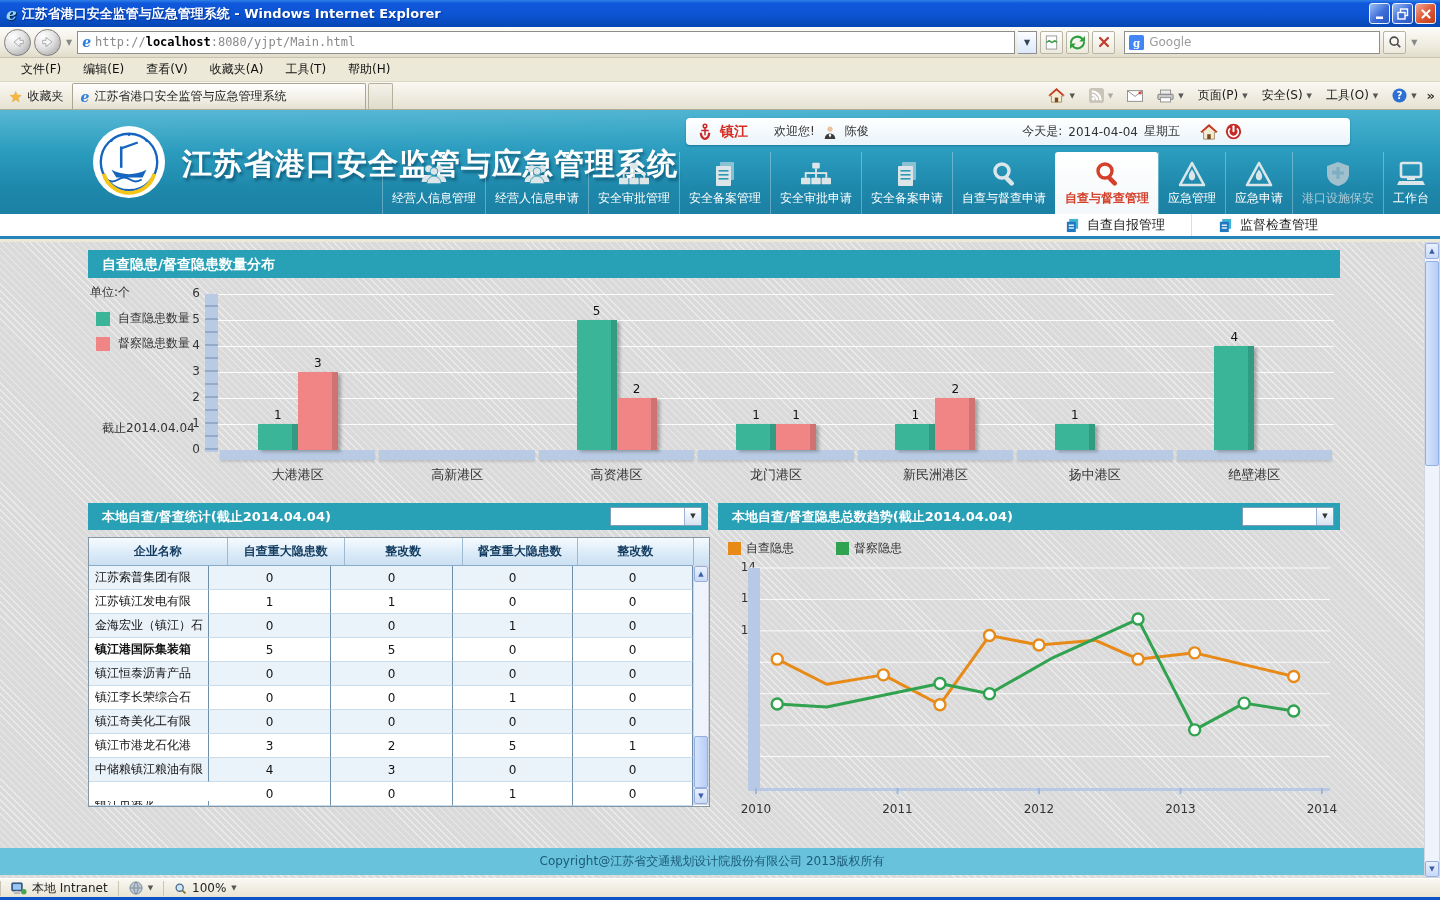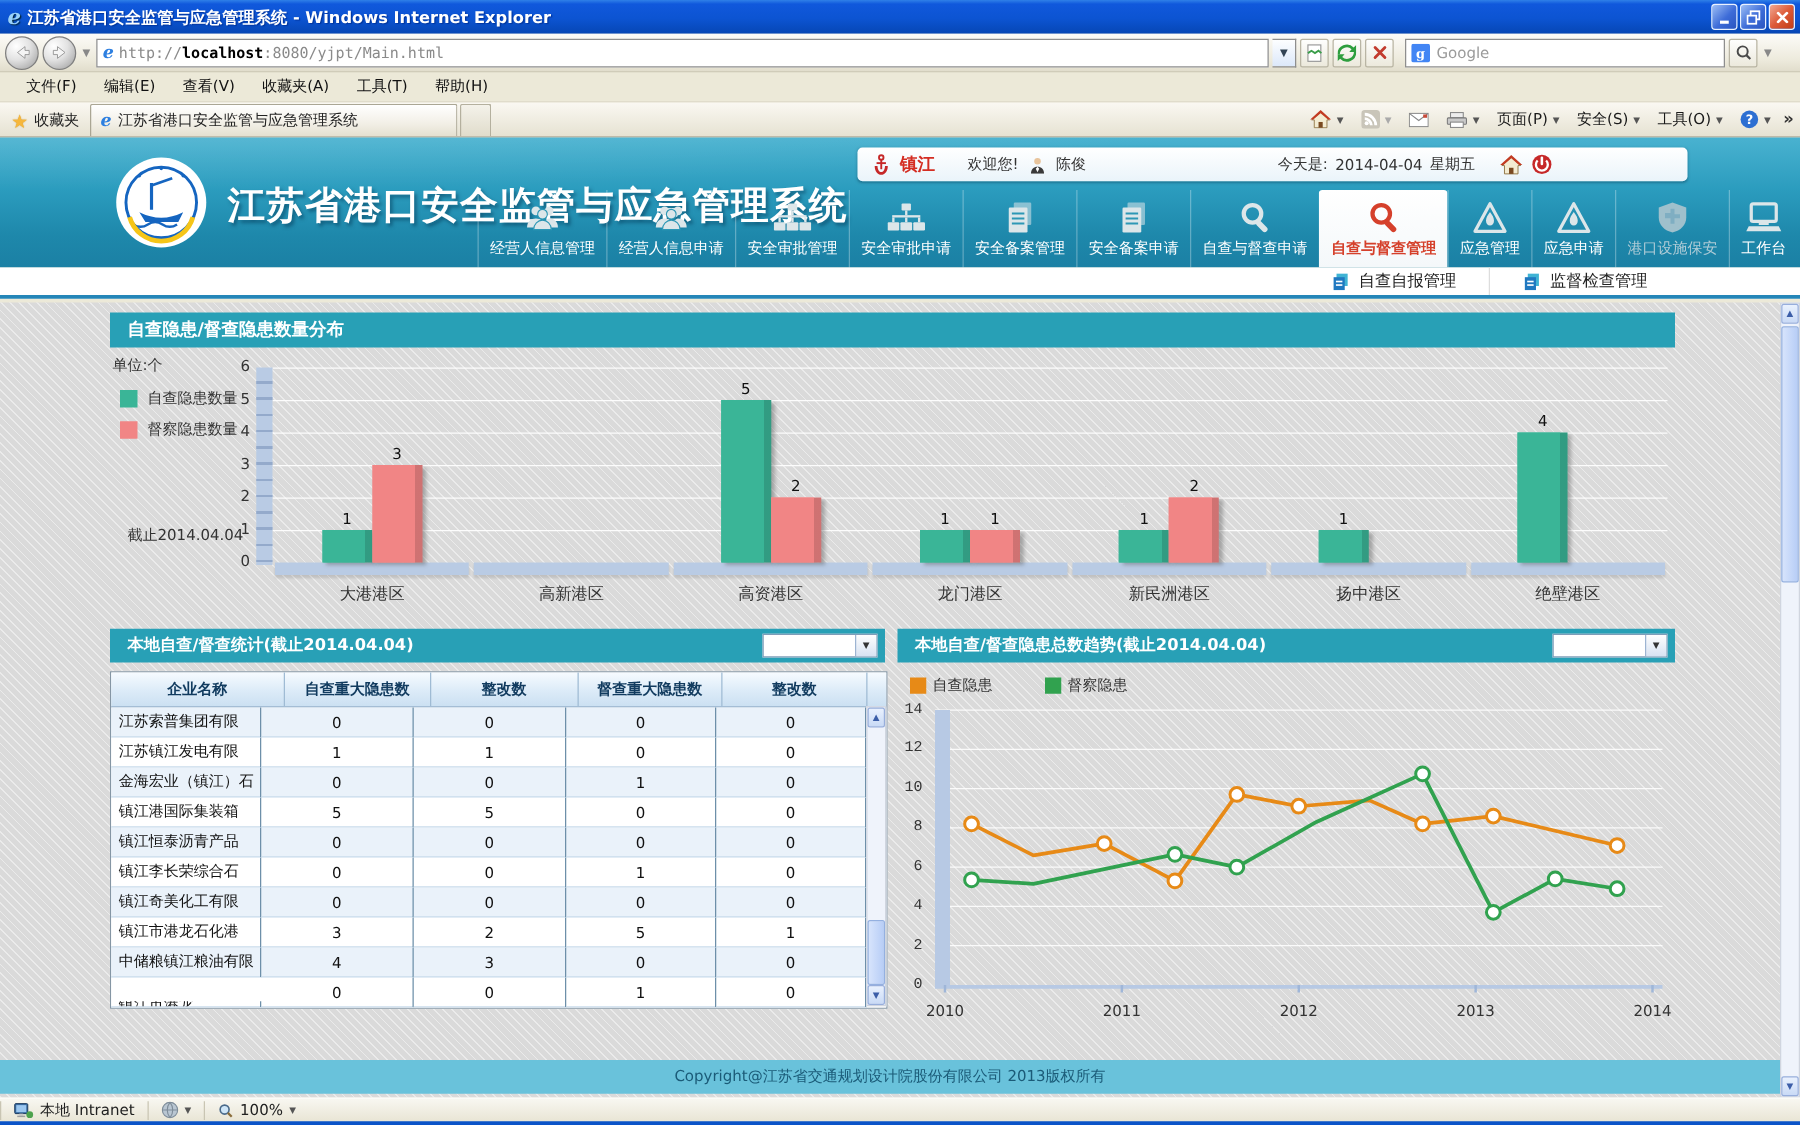--- a/index.html
+++ b/index.html
@@ -129,21 +129,21 @@
   .bc-grid{position:absolute;left:130px;width:1116px;height:1px;background:rgba(255,255,255,.9);}
   .bc-ystrip{position:absolute;left:117px;top:16px;width:13px;height:158px;background:#B9CBE4;
     background-image:repeating-linear-gradient(180deg,transparent 0,transparent 11px,#94AACB 11px,#94AACB 13px);}
   .bc-xseg{position:absolute;top:172px;height:10px;background:#B9CBE4;box-shadow:0 2px 2px rgba(0,0,0,.12);}
   .bc-cat{position:absolute;top:188px;text-align:center;font-size:13px;color:#333;}
   .bc-bar{position:absolute;box-shadow:3px 2px 3px rgba(80,80,80,.4);}
   .bc-val{position:absolute;text-align:center;font-size:12px;color:#111;}
 
   
   .lc-svg{position:absolute;left:24px;top:32px;}
-  .lc-ytick{position:absolute;left:0;width:20px;text-align:right;font-size:12px;color:#333;font-family:Liberation Mono, monospace;}
+  .lc-ytick{position:absolute;left:18px;width:20px;text-align:right;font-size:12px;color:#333;}
   .lc-xtick{position:absolute;top:272px;width:40px;text-align:center;font-size:12px;color:#333;}
   .lc-swatch{position:absolute;top:12px;width:13px;height:13px;}
   .lc-legend{position:absolute;top:10px;font-size:12px;color:#333;}
 
   
   .datatable{position:absolute;left:88px;top:295px;width:620px;border:1px solid #8596A4;background:#fff;box-sizing:content-box;}
   .dt-hrow{display:flex;height:27px;background:linear-gradient(#F6FBFF,#DCEBF8 55%,#CBE0F2);border-bottom:1px solid #8AABC8;}
   .dt-hcell{box-sizing:border-box;border-right:1px solid #9FBBD4;display:flex;align-items:center;
     justify-content:center;font-size:12px;font-weight:bold;color:#113B5F;}
   .dt-hcell:last-child{border-right:none;}
@@ -418,45 +418,45 @@
             <rect x="26" y="12" width="2" height="4"></rect>
             <rect x="0" y="16" width="10" height="7" rx="1"></rect>
             <rect x="11" y="16" width="10" height="7" rx="1"></rect>
             <rect x="22" y="16" width="10" height="7" rx="1"></rect>
           </svg>
         </span>
         <span class="nlabel">安全审批管理</span>
       </div>
       <div class="nav-item">
         <span class="icon">
+          <svg viewBox="0 0 26 26" fill="currentColor">
+            <rect x="8" y="1" width="14" height="18" rx="1" opacity=".55"></rect>
+            <rect x="4" y="5" width="15" height="20" rx="1"></rect>
+            <rect x="6.5" y="9" width="10" height="1.6" fill="#2D97B5"></rect>
+            <rect x="6.5" y="13" width="10" height="1.6" fill="#2D97B5"></rect>
+            <rect x="6.5" y="17" width="10" height="1.6" fill="#2D97B5"></rect>
+          </svg>
+        </span>
+        <span class="nlabel">安全备案管理</span>
+      </div>
+      <div class="nav-item">
+        <span class="icon">
           <svg viewBox="0 0 32 24" fill="currentColor">
             <rect x="12" y="0" width="8" height="6" rx="1"></rect>
             <rect x="15" y="6" width="2" height="4"></rect>
             <rect x="4" y="10" width="24" height="2"></rect>
             <rect x="4" y="12" width="2" height="4"></rect>
             <rect x="15" y="12" width="2" height="4"></rect>
             <rect x="26" y="12" width="2" height="4"></rect>
             <rect x="0" y="16" width="10" height="7" rx="1"></rect>
             <rect x="11" y="16" width="10" height="7" rx="1"></rect>
             <rect x="22" y="16" width="10" height="7" rx="1"></rect>
           </svg>
         </span>
         <span class="nlabel">安全审批申请</span>
-      </div>
-      <div class="nav-item">
-        <span class="icon">
-          <svg viewBox="0 0 26 26" fill="currentColor">
-            <rect x="8" y="1" width="14" height="18" rx="1" opacity=".55"></rect>
-            <rect x="4" y="5" width="15" height="20" rx="1"></rect>
-            <rect x="6.5" y="9" width="10" height="1.6" fill="#2D97B5"></rect>
-            <rect x="6.5" y="13" width="10" height="1.6" fill="#2D97B5"></rect>
-            <rect x="6.5" y="17" width="10" height="1.6" fill="#2D97B5"></rect>
-          </svg>
-        </span>
-        <span class="nlabel">安全备案管理</span>
       </div>
       <div class="nav-item">
         <span class="icon">
           <svg viewBox="0 0 26 26" fill="currentColor">
             <rect x="8" y="1" width="14" height="18" rx="1" opacity=".55"></rect>
             <rect x="4" y="5" width="15" height="20" rx="1"></rect>
             <rect x="6.5" y="9" width="10" height="1.6" fill="#2D97B5"></rect>
             <rect x="6.5" y="13" width="10" height="1.6" fill="#2D97B5"></rect>
             <rect x="6.5" y="17" width="10" height="1.6" fill="#2D97B5"></rect>
           </svg>
@@ -638,21 +638,21 @@
           <div class="dt-cell" style="width: 120px;">0</div>
         </div>
         <div class="dt-row alt">
           <div class="dt-cell namecell" style="width: 120px;">金海宏业（镇江）石</div>
           <div class="dt-cell" style="width: 122px;">0</div>
           <div class="dt-cell" style="width: 122px;">0</div>
           <div class="dt-cell" style="width: 120px;">1</div>
           <div class="dt-cell" style="width: 120px;">0</div>
         </div>
         <div class="dt-row">
-          <div class="dt-cell namecell" style="width: 120px;">镇江港国际集装箱</div>
+          <div class="dt-cell namecell" style="width: 120px; font-weight: bold;">镇江港国际集装箱</div>
           <div class="dt-cell" style="width: 122px;">5</div>
           <div class="dt-cell" style="width: 122px;">5</div>
           <div class="dt-cell" style="width: 120px;">0</div>
           <div class="dt-cell" style="width: 120px;">0</div>
         </div>
         <div class="dt-row alt">
           <div class="dt-cell namecell" style="width: 120px;">镇江恒泰沥青产品</div>
           <div class="dt-cell" style="width: 122px;">0</div>
           <div class="dt-cell" style="width: 122px;">0</div>
           <div class="dt-cell" style="width: 120px;">0</div>

